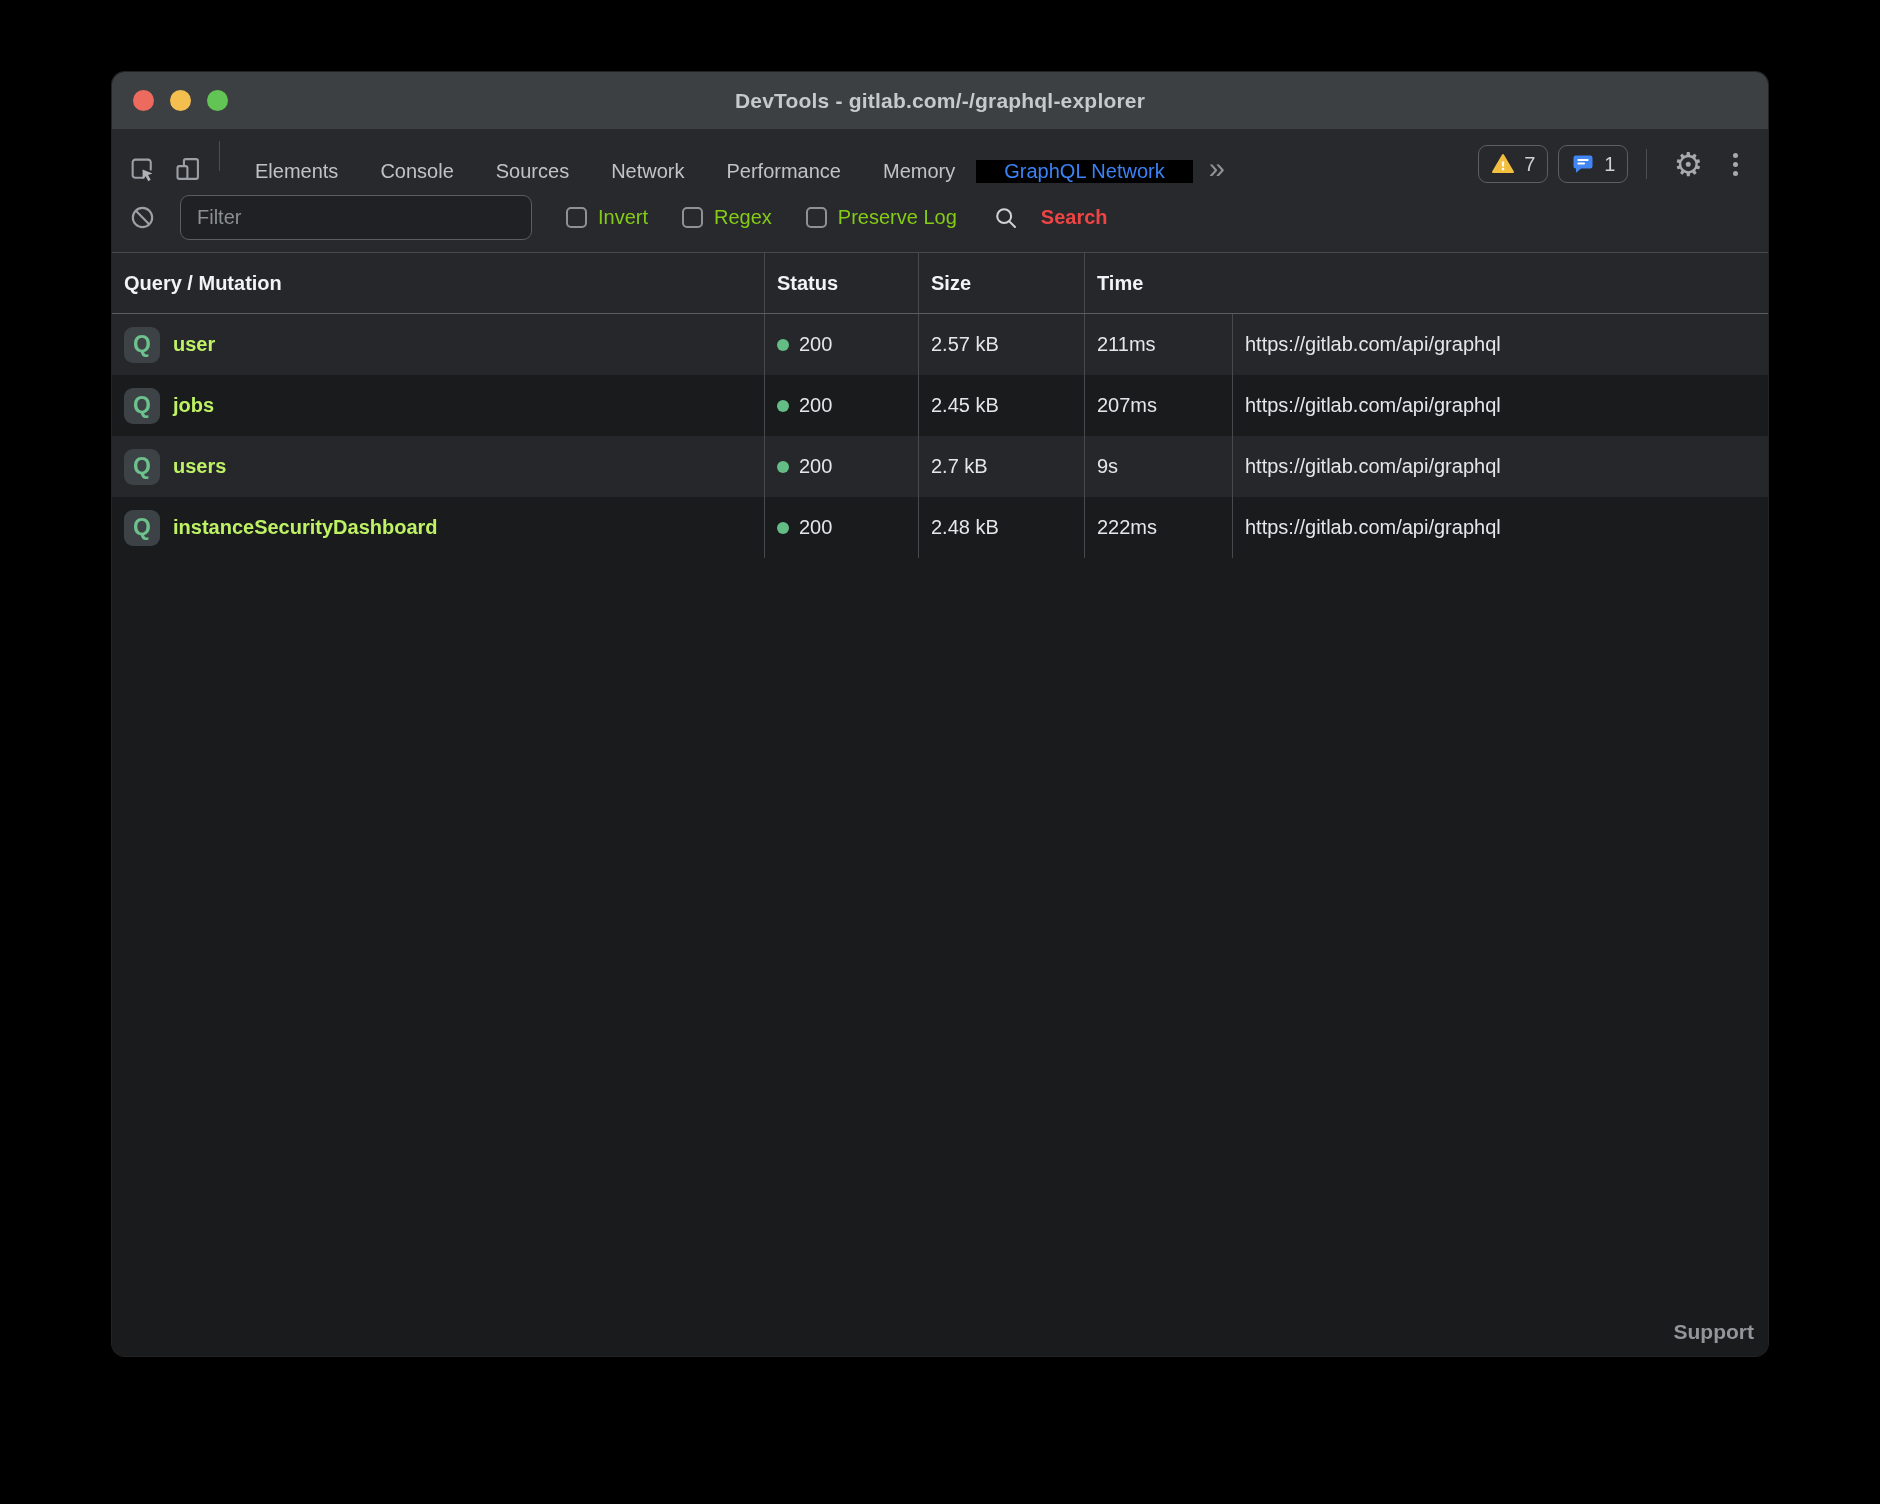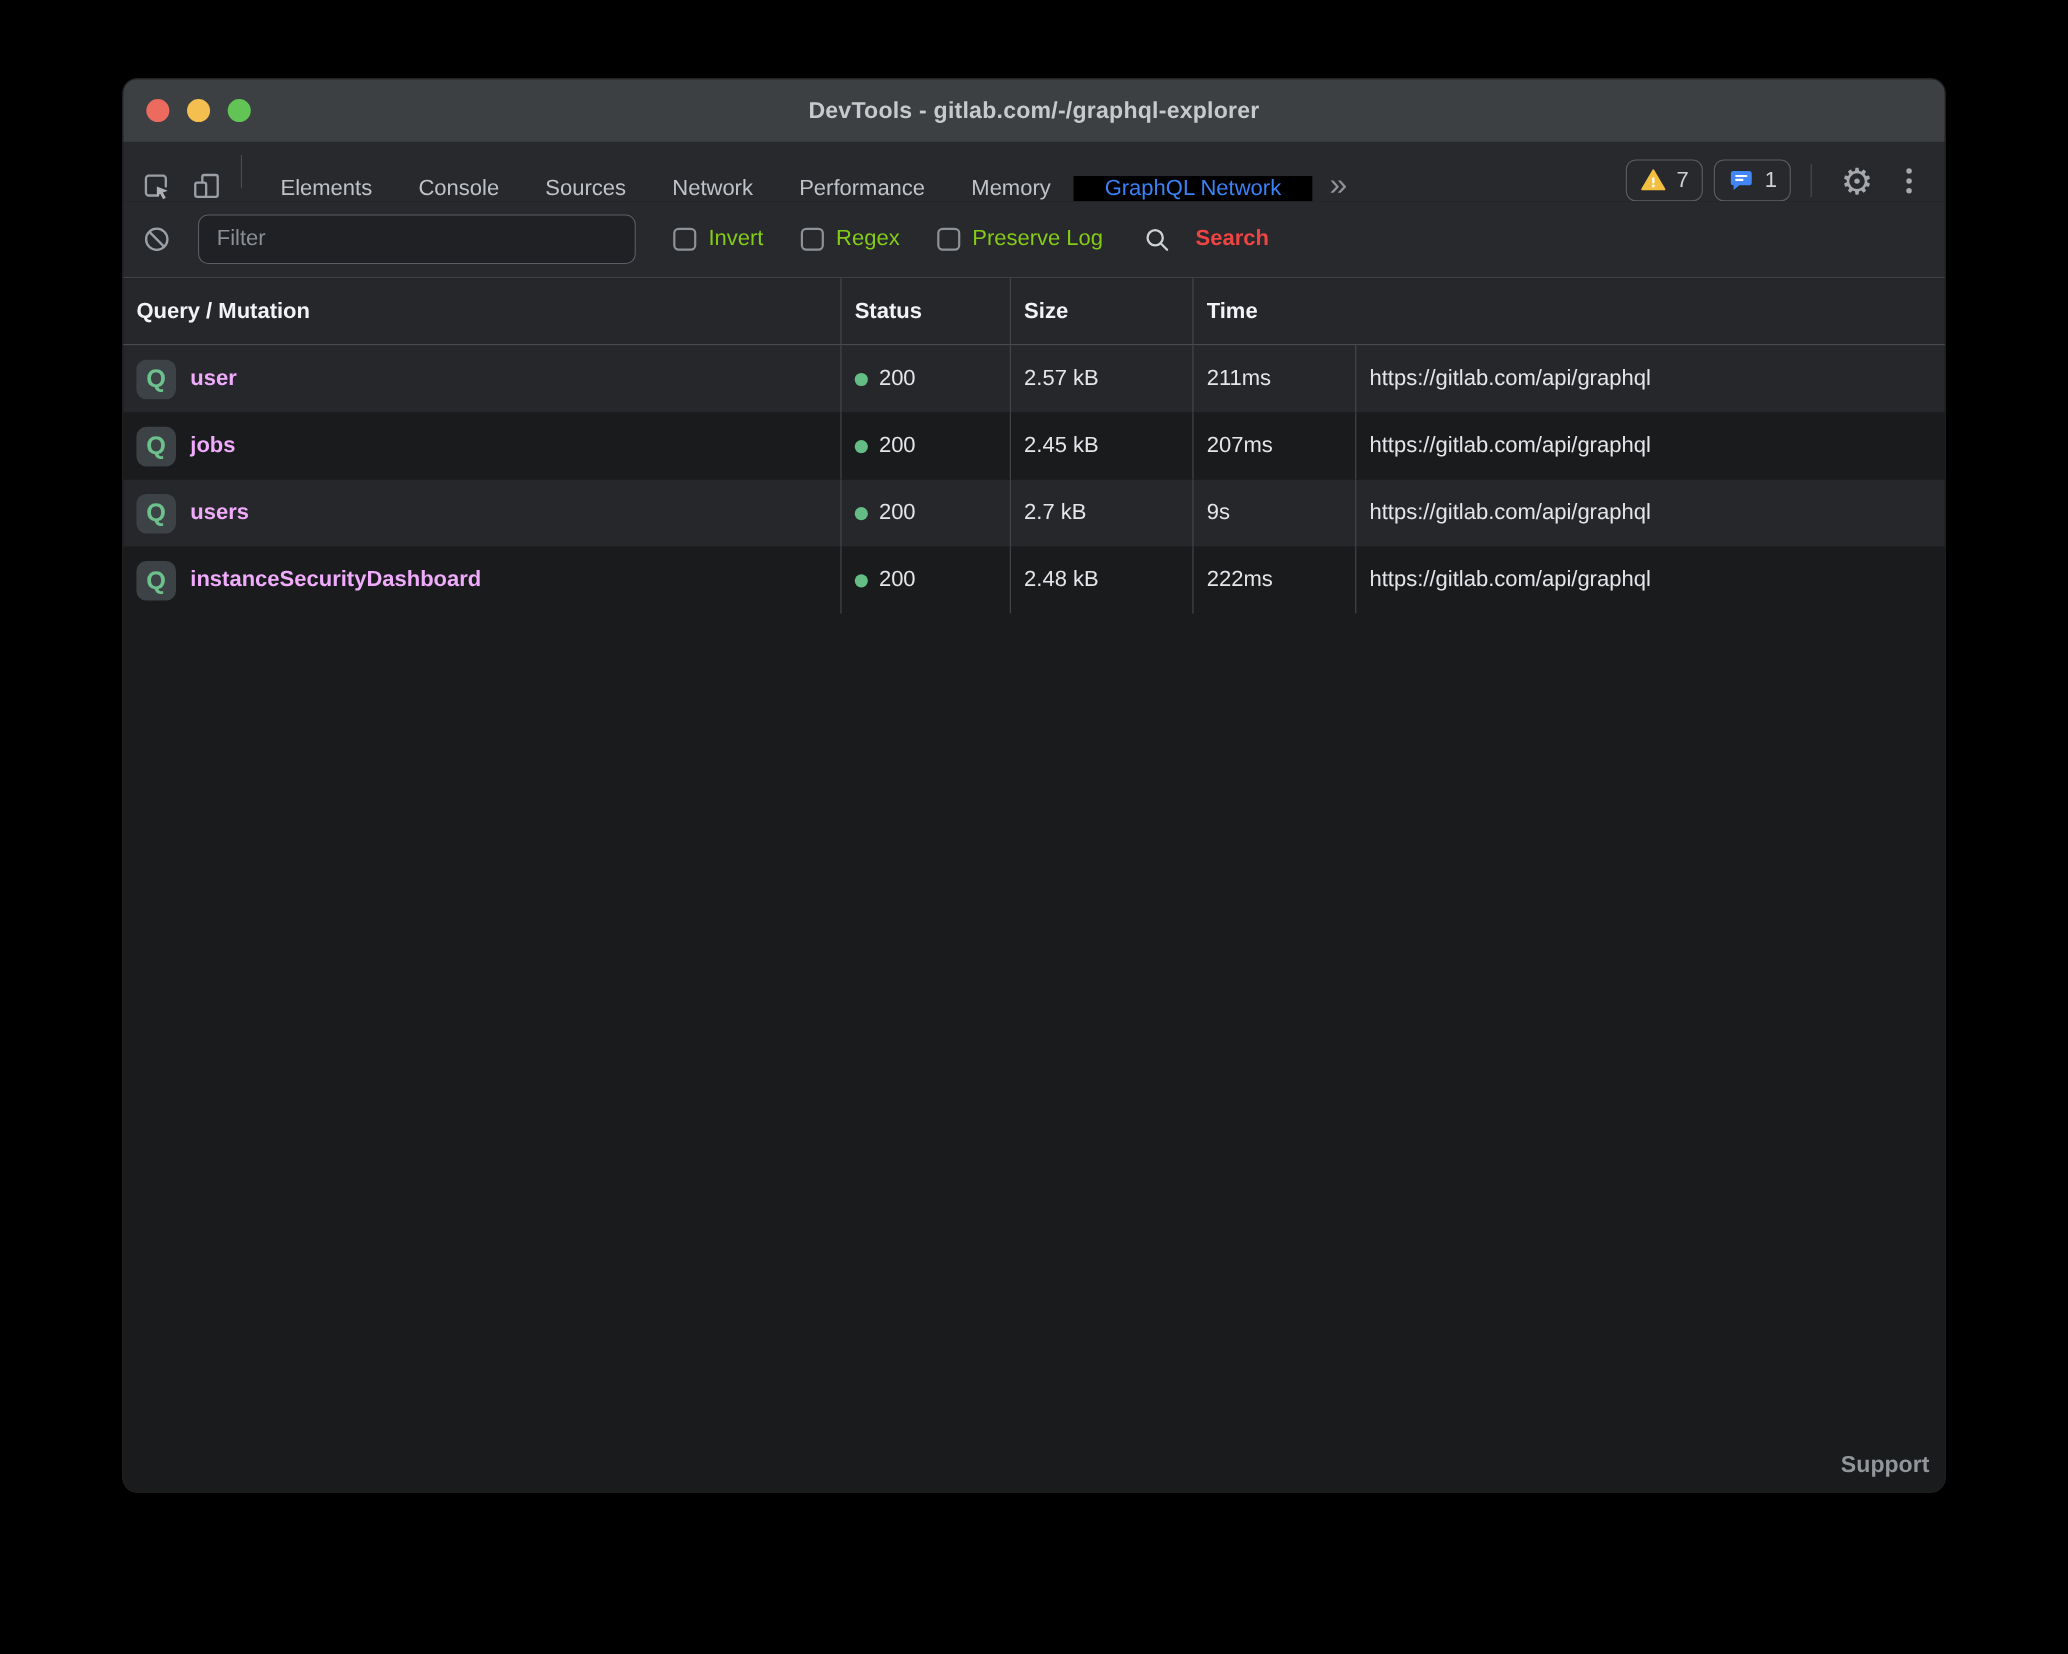--- a/index.html
+++ b/index.html
@@ -39,21 +39,21 @@
               font-family:"DejaVu Sans",sans-serif; }
   .kebab-btn { background:transparent; border:none; cursor:pointer; display:flex;
                flex-direction:column; gap:4px; padding:6px 12px; }
   .kebab-btn i { width:5px; height:5px; border-radius:50%; background:#a6aaae; display:block; }
 
   
   .filterbar { height:70px; flex:0 0 70px; background:#28292c; border-bottom:1px solid #47494d;
                display:flex; align-items:center; }
   .block-btn { background:transparent; border:none; padding:0 12px 0 17px; display:flex;
                align-items:center; cursor:pointer; }
-  .filter-input { width:398px; height:45px; margin-left:12px; background:#202125;
+  .filter-input { width:352px; height:45px; margin-left:12px; background:#202125;
                   border:1.5px solid #5a5d63; border-radius:9px; color:#e8eaed;
                   font-size:20px; padding:0 16px; outline:none; font-family:inherit; }
   .filter-input::placeholder { color:#8b9095; }
   .cb-group { display:flex; align-items:center; margin-left:34px; cursor:pointer; }
   .cb-group input { appearance:none; -webkit-appearance:none; width:21px; height:21px;
                     border:2px solid #8d9296; border-radius:5px; background:transparent;
                     margin-right:11px; cursor:pointer; }
   .cb-label { color:#84cc16; font-size:20px; font-weight:400; }
   .search-group { display:flex; align-items:center; margin-left:36px; cursor:pointer;
                   background:transparent; border:none; padding:0; font-family:inherit; }
@@ -66,21 +66,21 @@
            overflow:hidden; white-space:nowrap; }
   .gcell:first-child { border-left:none; }
   .ghead { background:#26272a; border-bottom:1px solid #595c60; }
   .ghead .gcell { color:#f1f3f4; font-size:20px; font-weight:bold; }
   .grow.odd  { background:#26272a; }
   .grow.even { background:#1a1b1d; }
   .gcell .val { color:#e4e6e9; font-size:20px; }
   .q-badge { width:36px; height:36px; border-radius:9px; background:#3d4247; flex:0 0 36px;
              display:flex; align-items:center; justify-content:center;
              color:#6cc18c; font-size:23px; font-weight:bold; }
-  .row-name { color:#f0abfc; font-size:20px; font-weight:bold; margin-left:13px; }
+  .row-name { color:#bef264; font-size:20px; font-weight:bold; margin-left:13px; }
   .status-dot { width:12px; height:12px; border-radius:50%; background:#63bd84; margin-right:10px; flex:0 0 12px; }
   .grid-empty { flex:1; background:#1a1b1d; }
   .support-link { position:absolute; right:14px; bottom:12px; color:#92969b;
                   font-size:21px; font-weight:bold; text-decoration:none; cursor:pointer; }
   svg { display:block; }
 </style>
 </head>
 <body>
 
 <div class="window">

